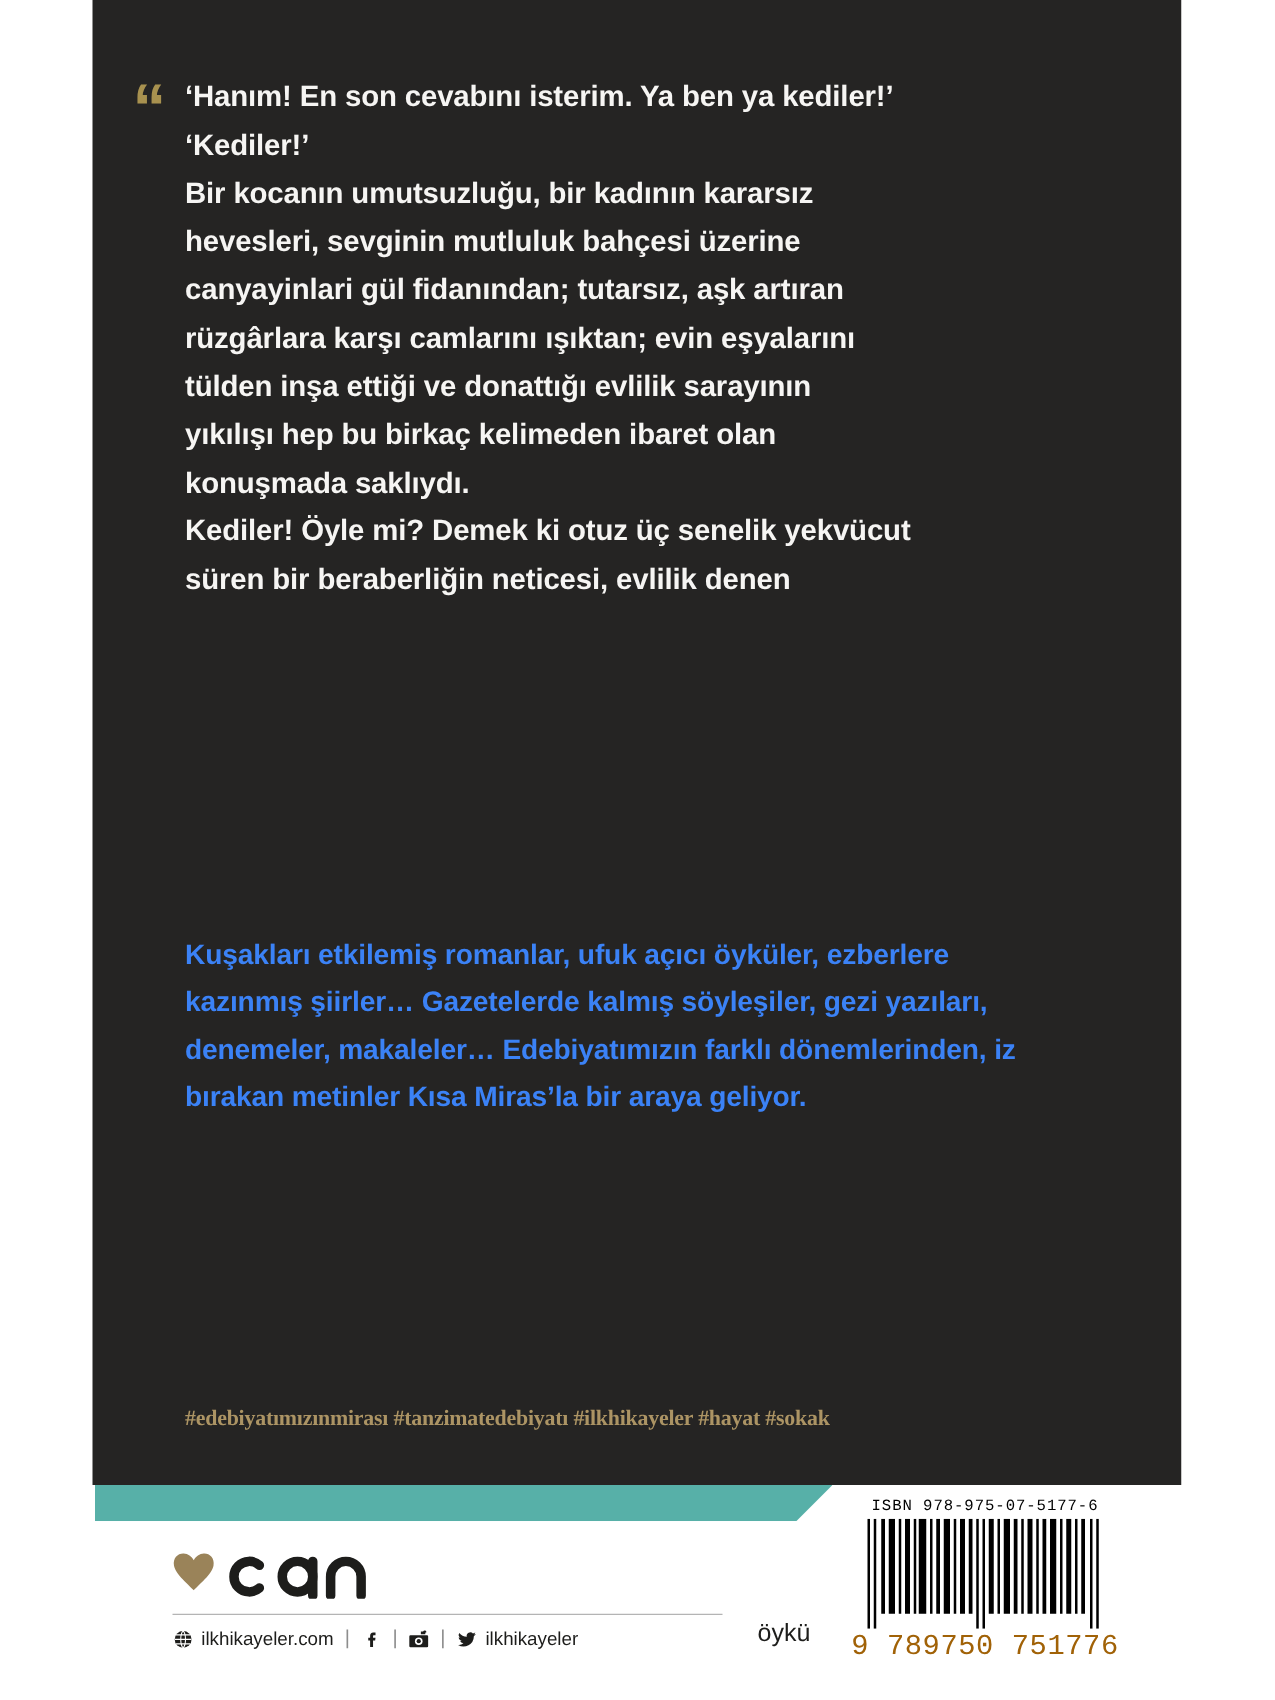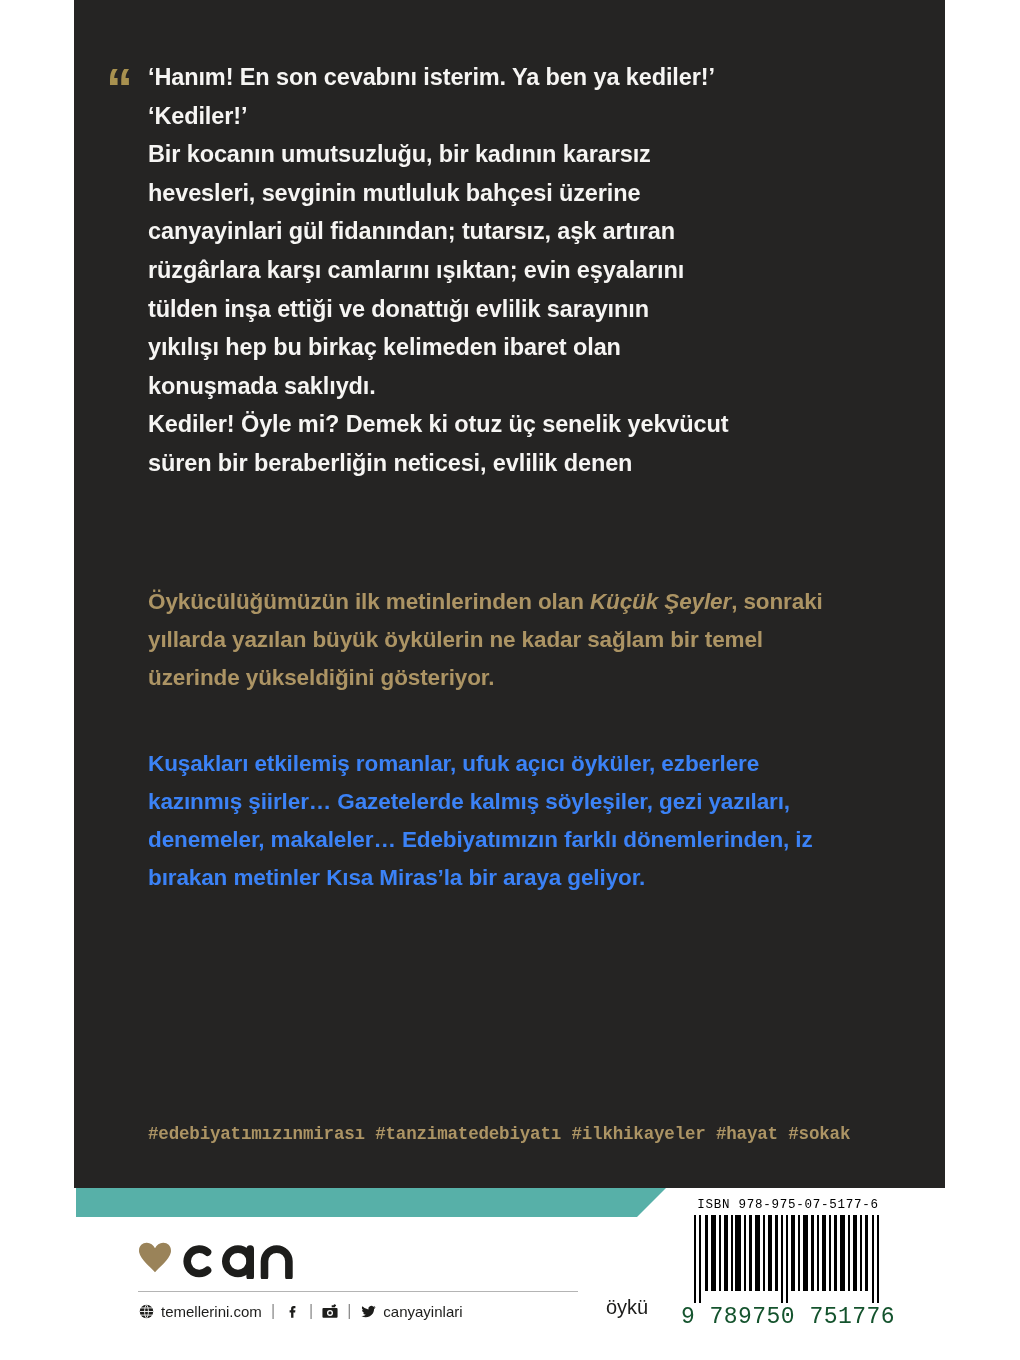--- a/index.html
+++ b/index.html
@@ -108,21 +108,21 @@
   }
   .blurb-teal .tline { display: block; white-space: nowrap; }
 
   
   .hashtags {
     position: absolute;
     left: 148px;
     top: 1124px;
     margin: 0;
     color: #ac9464;
-    font-family: Liberation Mono, monospace;
+    font-family: Liberation Serif, serif;
     font-weight: 600;
     font-size: 17.5px;
     letter-spacing: -0.01em;
     white-space: nowrap;
     text-align: center;
   }
 
   
   .teal-banner {
     position: absolute;
@@ -216,21 +216,21 @@
     white-space: nowrap;
   }
   .barcode-bars {
     display: block;
     margin: 0 auto;
   }
   .barcode-digits {
     font-family: "Liberation Mono", monospace;
     font-size: 23px;
     letter-spacing: 0.02em;
-    color: #14532d;
+    color: #a16207;
     margin-top: 1px;
     white-space: nowrap;
   }
 </style>
 </head>
 <body>
 
 <div id="cover">
 
   <div class="dark-panel"></div>
@@ -245,25 +245,20 @@
       <span class="qline">canyayinlari gül fidanından; tutarsız, aşk artıran</span>
       <span class="qline">rüzgârlara karşı camlarını ışıktan; evin eşyalarını</span>
       <span class="qline">tülden inşa ettiği ve donattığı evlilik sarayının</span>
       <span class="qline">yıkılışı hep bu birkaç kelimeden ibaret olan</span>
       <span class="qline">konuşmada saklıydı.</span>
       <span class="qline">Kediler! Öyle mi? Demek ki otuz üç senelik yekvücut</span>
       <span class="qline">süren bir beraberliğin neticesi, evlilik denen</span>
     </p>
   </div>
 
-  <p class="blurb-tan">
-    <span class="tline"><span>Öykücülüğümüzün ilk metinlerinden olan </span><em>Küçük Şeyler</em><span>, sonraki</span></span>
-    <span class="tline">yıllarda yazılan büyük öykülerin ne kadar sağlam bir temel</span>
-    <span class="tline">üzerinde yükseldiğini gösteriyor.</span>
-  </p>
 
   <p class="blurb-teal">
     <span class="tline">Kuşakları etkilemiş romanlar, ufuk açıcı öyküler, ezberlere</span>
     <span class="tline">kazınmış şiirler… Gazetelerde kalmış söyleşiler, gezi yazıları,</span>
     <span class="tline">denemeler, makaleler… Edebiyatımızın farklı dönemlerinden, iz</span>
     <span class="tline">bırakan metinler Kısa Miras’la bir araya geliyor.</span>
   </p>
 
   <p class="hashtags">#edebiyatımızınmirası #tanzimatedebiyatı #ilkhikayeler #hayat #sokak</p>
 
@@ -288,21 +283,21 @@
 
     <div class="divider-line"></div>
 
     <div class="social-row">
       <span class="sicon">
         <svg viewBox="0 0 16 16" width="15" height="15">
           <circle cx="8" cy="8" r="7.2" fill="#1d1d1b"></circle>
           <path d="M8 0.8 C5.3 3.4 5.3 12.6 8 15.2 M8 0.8 C10.7 3.4 10.7 12.6 8 15.2 M0.9 8 H15.1 M1.9 4.2 H14.1 M1.9 11.8 H14.1" fill="none" stroke="#ffffff" stroke-width="0.95"></path>
         </svg>
       </span>
-      <span class="slabel">temellerini.com</span>
+      <span class="slabel">ilkhikayeler.com</span>
 
       <span class="sep">|</span>
 
       <span class="sicon">
         <svg viewBox="0 0 16 16" width="15" height="15">
           <path d="M10.6 2.2 H9.2 C7.4 2.2 6.5 3.3 6.5 5.0 V6.7 H4.9 V9.0 H6.5 V14.6 H9.0 V9.0 H10.8 L11.1 6.7 H9.0 V5.3 C9.0 4.7 9.2 4.4 9.9 4.4 H11.1 V2.2 Z" fill="#1d1d1b"></path>
         </svg>
       </span>
 
       <span class="sep">|</span>
@@ -317,21 +312,21 @@
         </svg>
       </span>
 
       <span class="sep">|</span>
 
       <span class="sicon">
         <svg viewBox="0 0 16 16" width="15" height="15">
           <path d="M15.6 3.4 a6.2 6.2 0 0 1 -1.8 0.5 a3.1 3.1 0 0 0 1.4 -1.7 a6.2 6.2 0 0 1 -2.0 0.75 a3.1 3.1 0 0 0 -5.3 2.8 A8.8 8.8 0 0 1 1.5 2.5 a3.1 3.1 0 0 0 0.95 4.1 a3.1 3.1 0 0 1 -1.4 -0.4 a3.1 3.1 0 0 0 2.5 3.0 a3.1 3.1 0 0 1 -1.4 0.05 a3.1 3.1 0 0 0 2.9 2.15 a6.2 6.2 0 0 1 -4.6 1.3 a8.8 8.8 0 0 0 13.5 -7.4 a6.2 6.2 0 0 0 1.55 -1.6 z" fill="#1d1d1b"></path>
         </svg>
       </span>
-      <span class="slabel">canyayinlari</span>
+      <span class="slabel">ilkhikayeler</span>
     </div>
   </div>
 
   <div class="genre-label">öykü</div>
 
   <div class="barcode-area">
     <div class="isbn-text">ISBN 978-975-07-5177-6</div>
     <svg class="barcode-bars" width="196" height="88" viewBox="0 0 196 88">
       <rect x="0" y="0" width="196" height="88" fill="#ffffff"></rect>
       <g fill="#000000">

